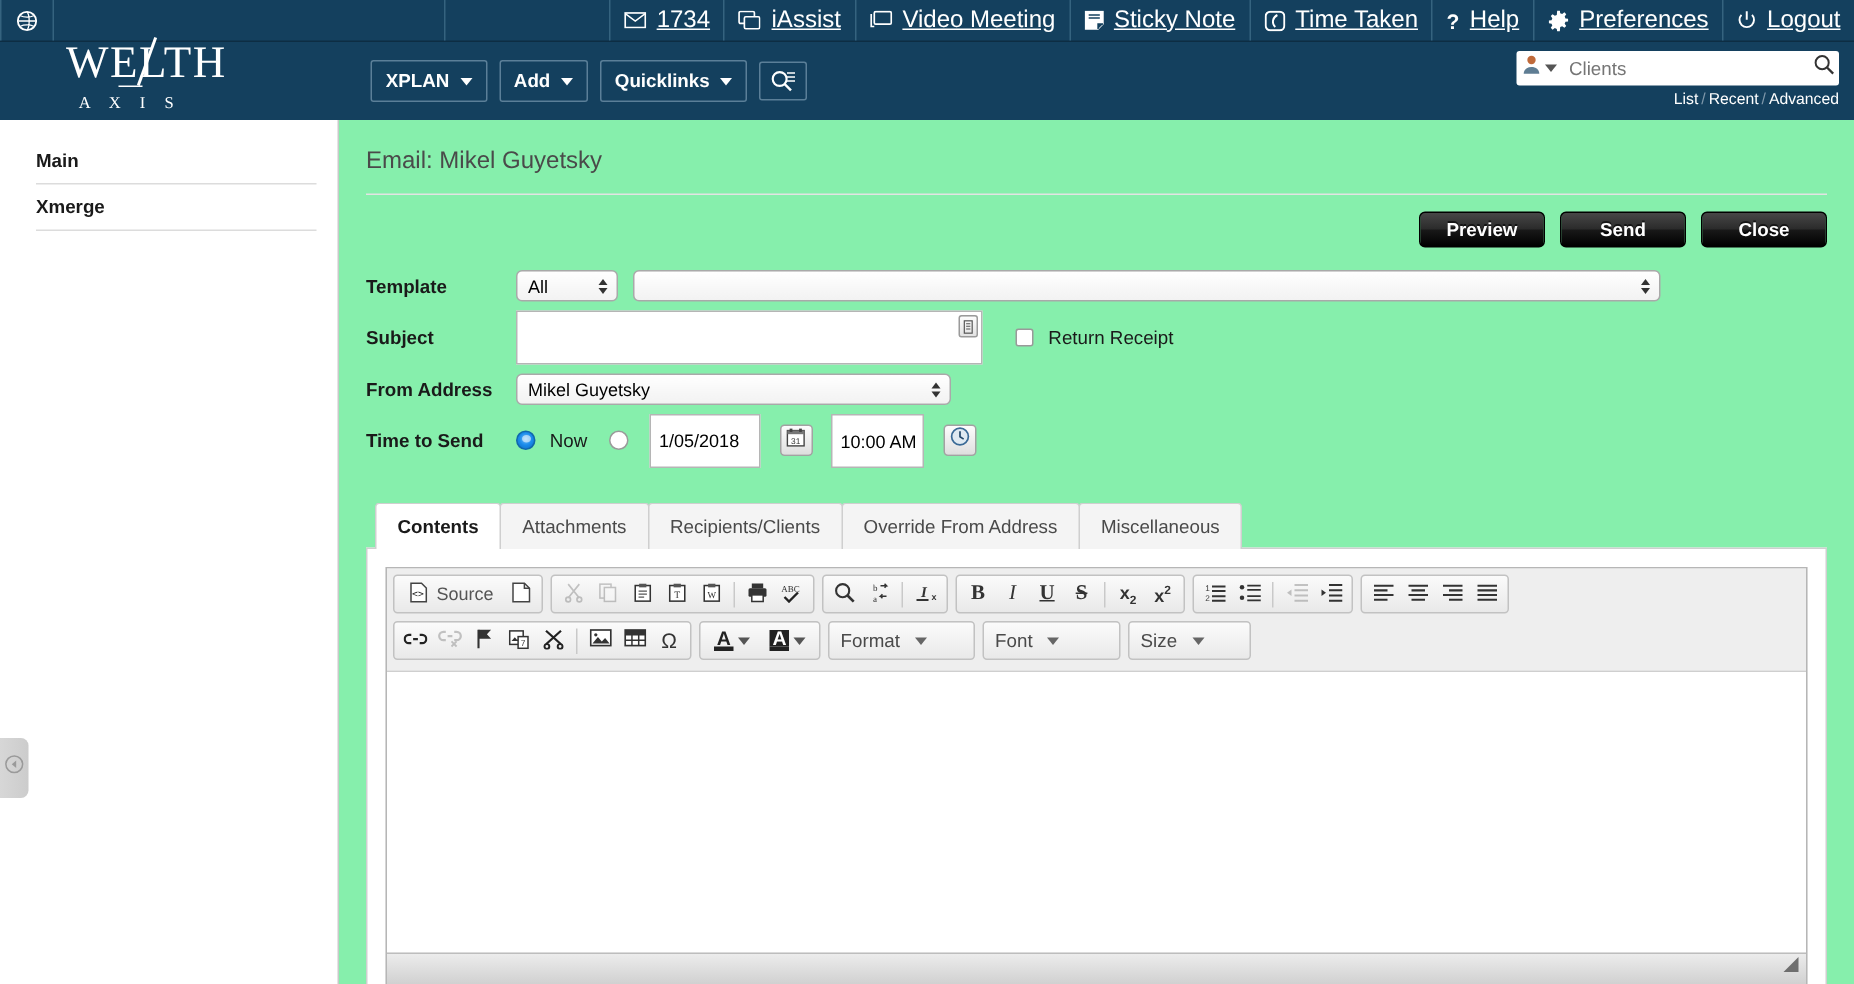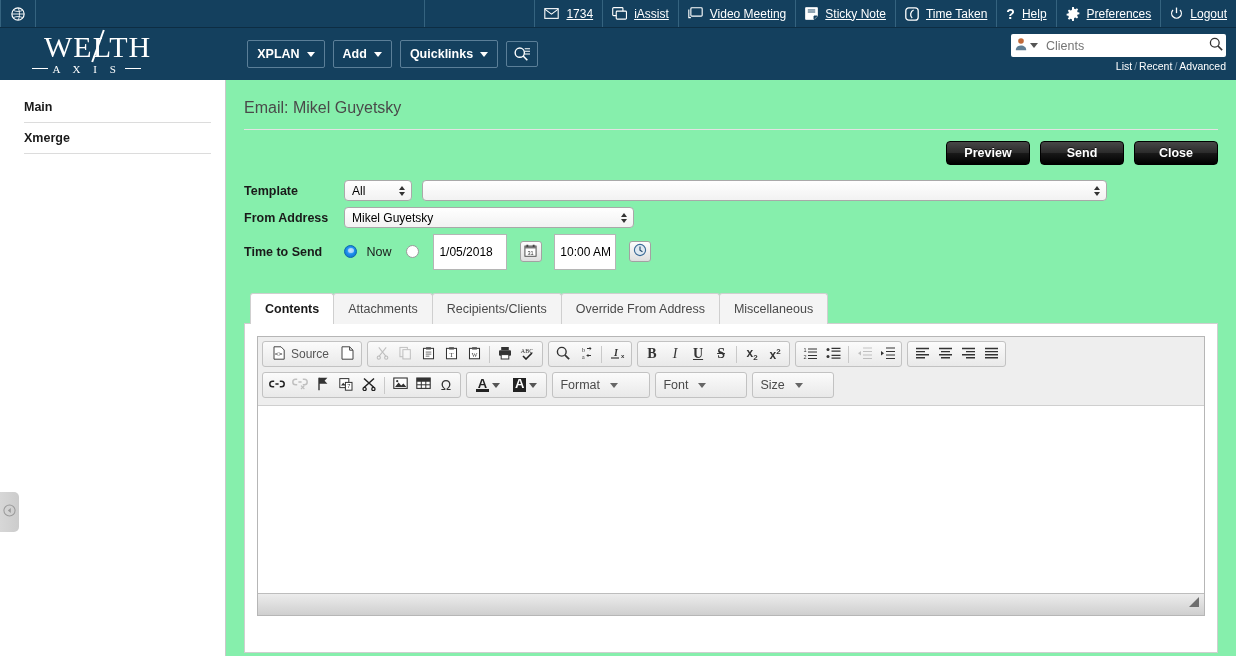--- a/index.html
+++ b/index.html
@@ -26,21 +26,21 @@
     padding: 0 9px;
     border-right: 1px solid #35637f;
     gap: 7px;
     white-space: nowrap;
   }
   .topbar .cell.first { border-left: 1px solid #35637f; padding: 0 10px; }
   .topbar .spacer { flex: 1 1 auto; border-right: 1px solid #35637f; }
   .topbar .spacer2 { width: 110px; border-right: 1px solid #35637f; }
   .topbar a {
     color: #ffffff; text-decoration: underline;
-    font-size: 12px; cursor: pointer;
+    font-size: 16px; cursor: pointer;
   }
   .ticon { display: inline-flex; align-items: center; justify-content: center; }
   .ticon svg { display: block; }
 
   
   .navbar {
     height: 52px;
     background: #14405e;
     display: flex; align-items: center;
     position: relative;
@@ -53,21 +53,21 @@
     position: relative; font-weight: 400; margin-left: 22px;
   }
   .logo .slash {
     position: absolute; left: 53px; top: -4px;
     width: 2px; height: 34px; background: #fff;
     transform: rotate(20deg);
   }
   .logo .w2 {
     font-family: "Liberation Serif", serif;
     font-size: 11px; letter-spacing: 5px; line-height: 14px;
-    display: flex; align-items: center; gap: 4px; margin-top: 1px;
+    display: flex; align-items: center; gap: 4px; margin-top: 1px; flex-direction: column;
   }
   .logo .w2 .bar { display: inline-block; width: 16px; height: 1px; background: #fff; }
 
   .navbtns { display: flex; align-items: center; gap: 8px; margin-left: 96px; }
   .navbtn {
     border: 1px solid #5b7f98;
     color: #fff; font-size: 12.5px; font-weight: bold;
     padding: 6px 9px; border-radius: 2px;
     display: flex; align-items: center; gap: 7px;
     background: transparent; cursor: pointer;
@@ -476,20 +476,38 @@
               <option></option>
             </select>
             <span class="arrows">
                   <span class="ar-up"></span>
                   <span class="ar-dn"></span>
                 </span>
           </span>
         </td>
       </tr>
 
+      <tr>
+        <td class="lbl">Subject</td>
+        <td>
+          <span class="subjwrap">
+            <input class="txt" style="width: 311px;" value="">
+            <span class="subj-btn">
+              <svg width="7" height="10" viewBox="0 0 8 11">
+                    <rect x="1" y="0.8" width="6" height="9.4" fill="none" stroke="#555" stroke-width="0.9"></rect>
+                    <path d="M2.4 3h3.2M2.4 5h3.2M2.4 7h3.2" stroke="#555" stroke-width="0.8"></path>
+                  </svg>
+            </span>
+          </span>
+          <span style="margin-left:18px;">
+            <span class="chk"></span>
+            <span class="rr-label">Return Receipt</span>
+          </span>
+        </td>
+      </tr>
 
       <tr>
         <td class="lbl">From Address</td>
         <td>
           <span class="selwrap">
             <select class="sel" style="width:290px;">
               <option>Mikel Guyetsky</option>
             </select>
             <span class="arrows">
                   <span class="ar-up"></span>

